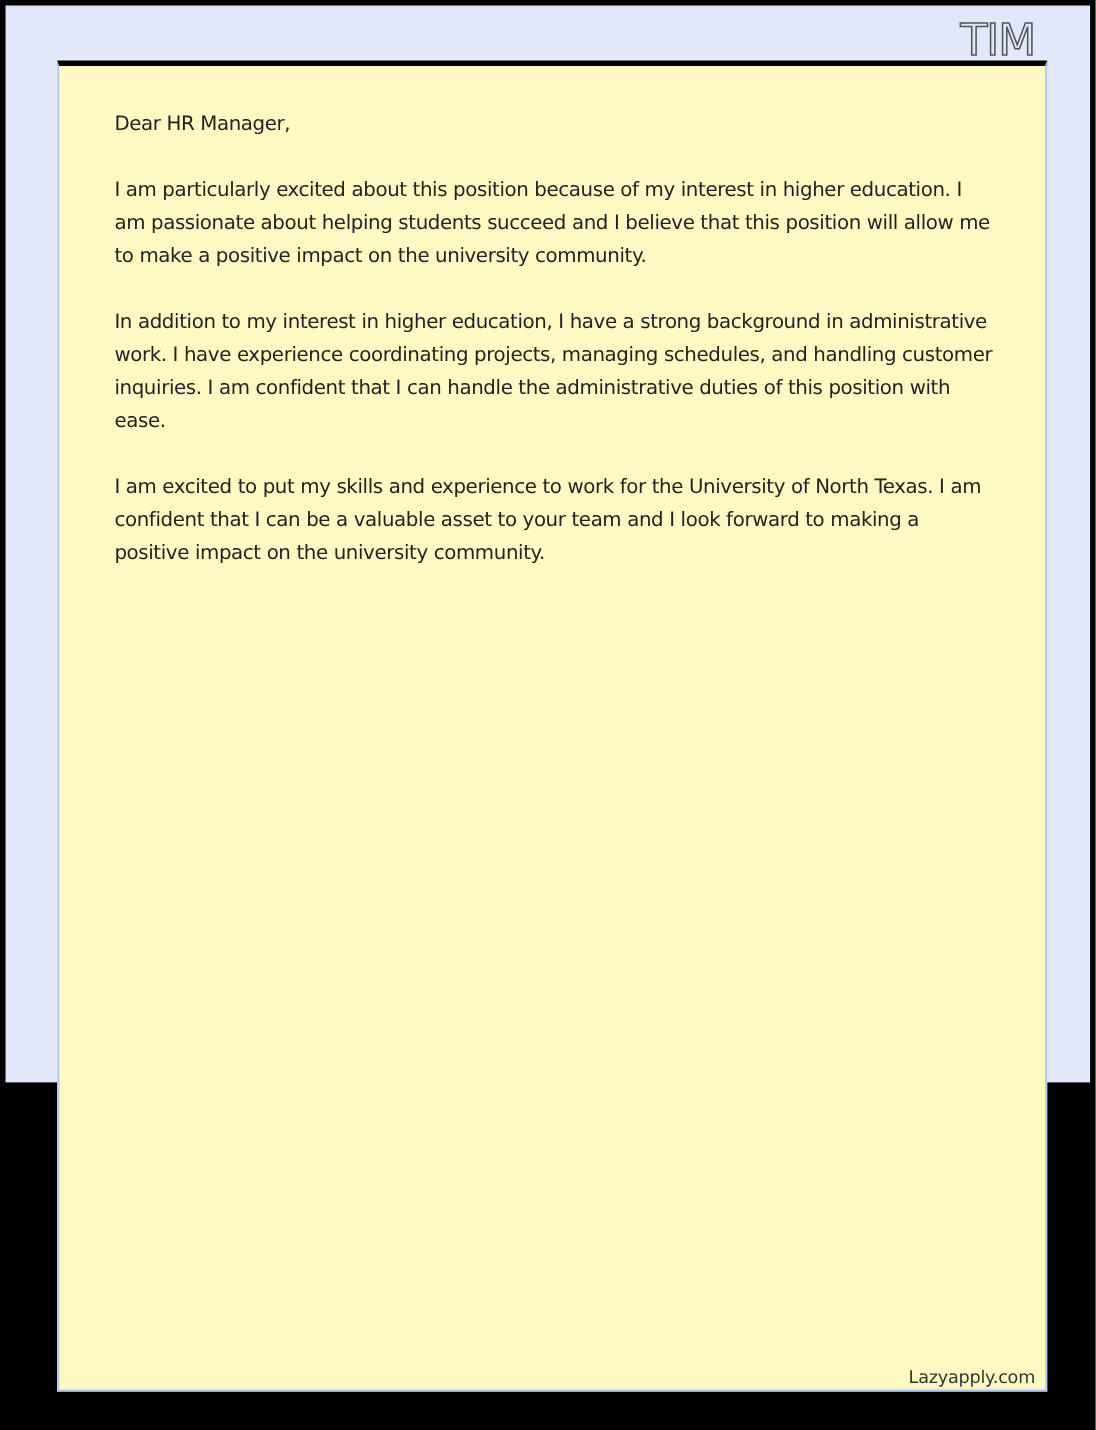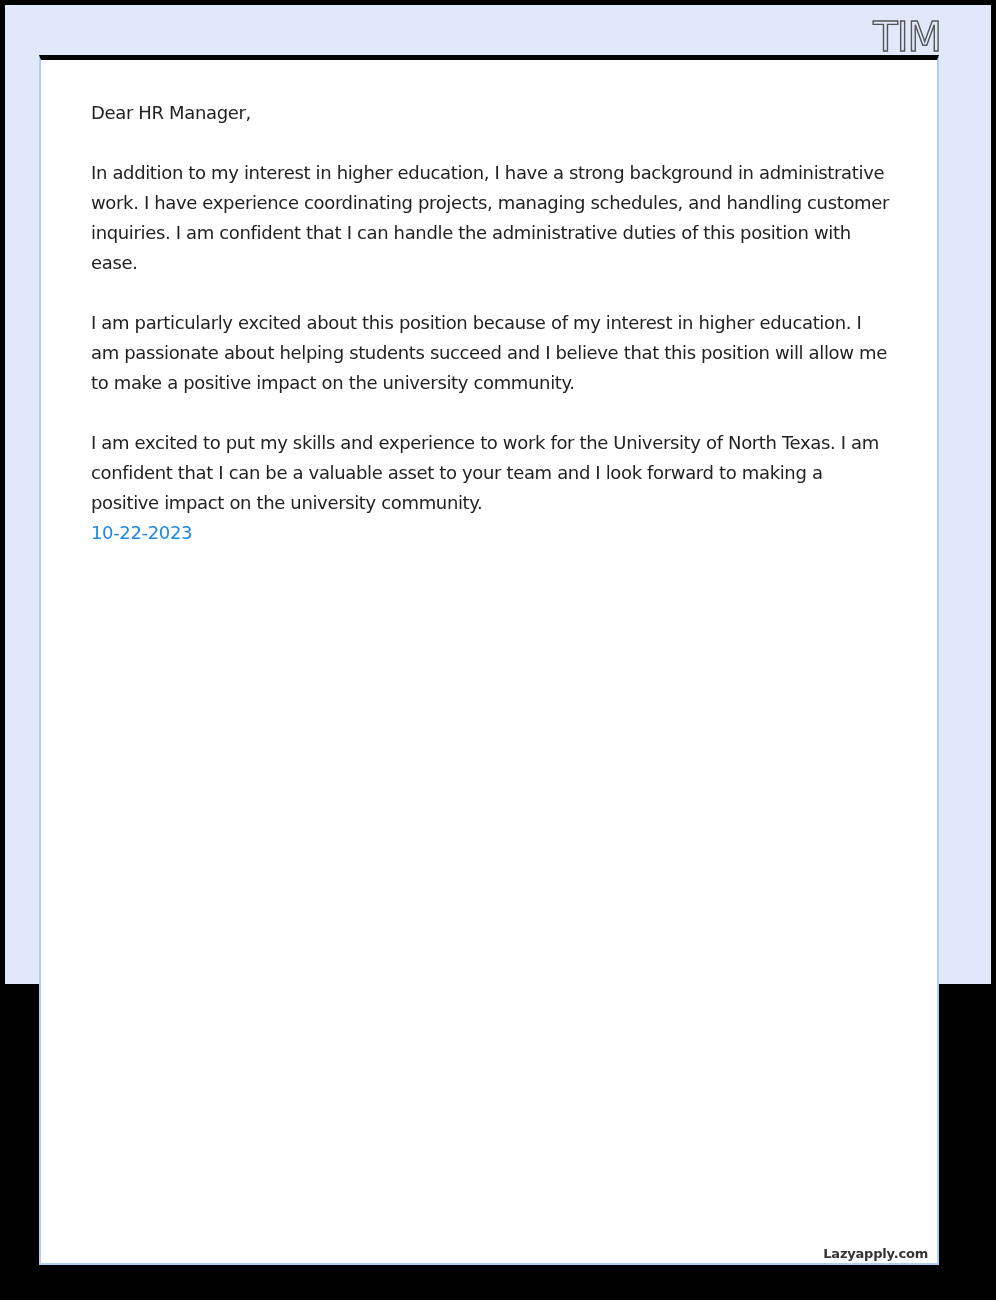--- a/index.html
+++ b/index.html
@@ -29,25 +29,25 @@
       font-family: "DejaVu Sans", sans-serif;
       font-size: 40px;
       line-height: 48px;
       letter-spacing: -1px;
       color: #E0E8FA;
       -webkit-text-stroke: 1.4px #555;
       font-weight: normal;
     }
     .page {
       position: absolute;
-      left: 34px;
+      left: 47px;
       top: 50px;
       width: 896px;
       height: 1203px;
-      background: #ffffff;
+      background: #fef9c3;
       border-left: 2px solid #B3CCF5;
       border-right: 2px solid #B3CCF5;
       border-bottom: 2px solid #B3CCF5;
       border-top: 5px solid #000;
     }
     .letter {
       position: absolute;
       left: 50px;
       top: 38px;
       width: 800px;
@@ -66,35 +66,33 @@
     .date {
       color: #1E88E5;
       font-size: 18px;
       line-height: 30px;
     }
     .watermark {
       position: absolute;
       right: 9px;
       bottom: 2px;
       font-family: "DejaVu Sans", sans-serif;
-      font-size: 13px;
+      font-size: 16px;
       color: #333;
       letter-spacing: -0.2px;
-      font-weight: bold;
     }
   </style>
 </head>
 <body>
 
 <div class="frame">
   <div class="name-mark">TIM</div>
 
   <div class="page">
     <div class="letter">
       <p>Dear HR Manager,</p>
+      <p>I am particularly excited about this position because of my interest in higher education. I am passionate about helping students succeed and I believe that this position will allow me to make a positive impact on the university community.</p>
       <p>In addition to my interest in higher education, I have a strong background in administrative work. I have experience coordinating projects, managing schedules, and handling customer inquiries. I am confident that I can handle the administrative duties of this position with ease.</p>
-      <p>I am particularly excited about this position because of my interest in higher education. I am passionate about helping students succeed and I believe that this position will allow me to make a positive impact on the university community.</p>
       <p class="last">I am excited to put my skills and experience to work for the University of North Texas. I am confident that I can be a valuable asset to your team and I look forward to making a positive impact on the university community.</p>
-      <div class="date">10-22-2023</div>
     </div>
     <div class="watermark">Lazyapply.com</div>
   </div>
 </div>
 
 </body></html>

